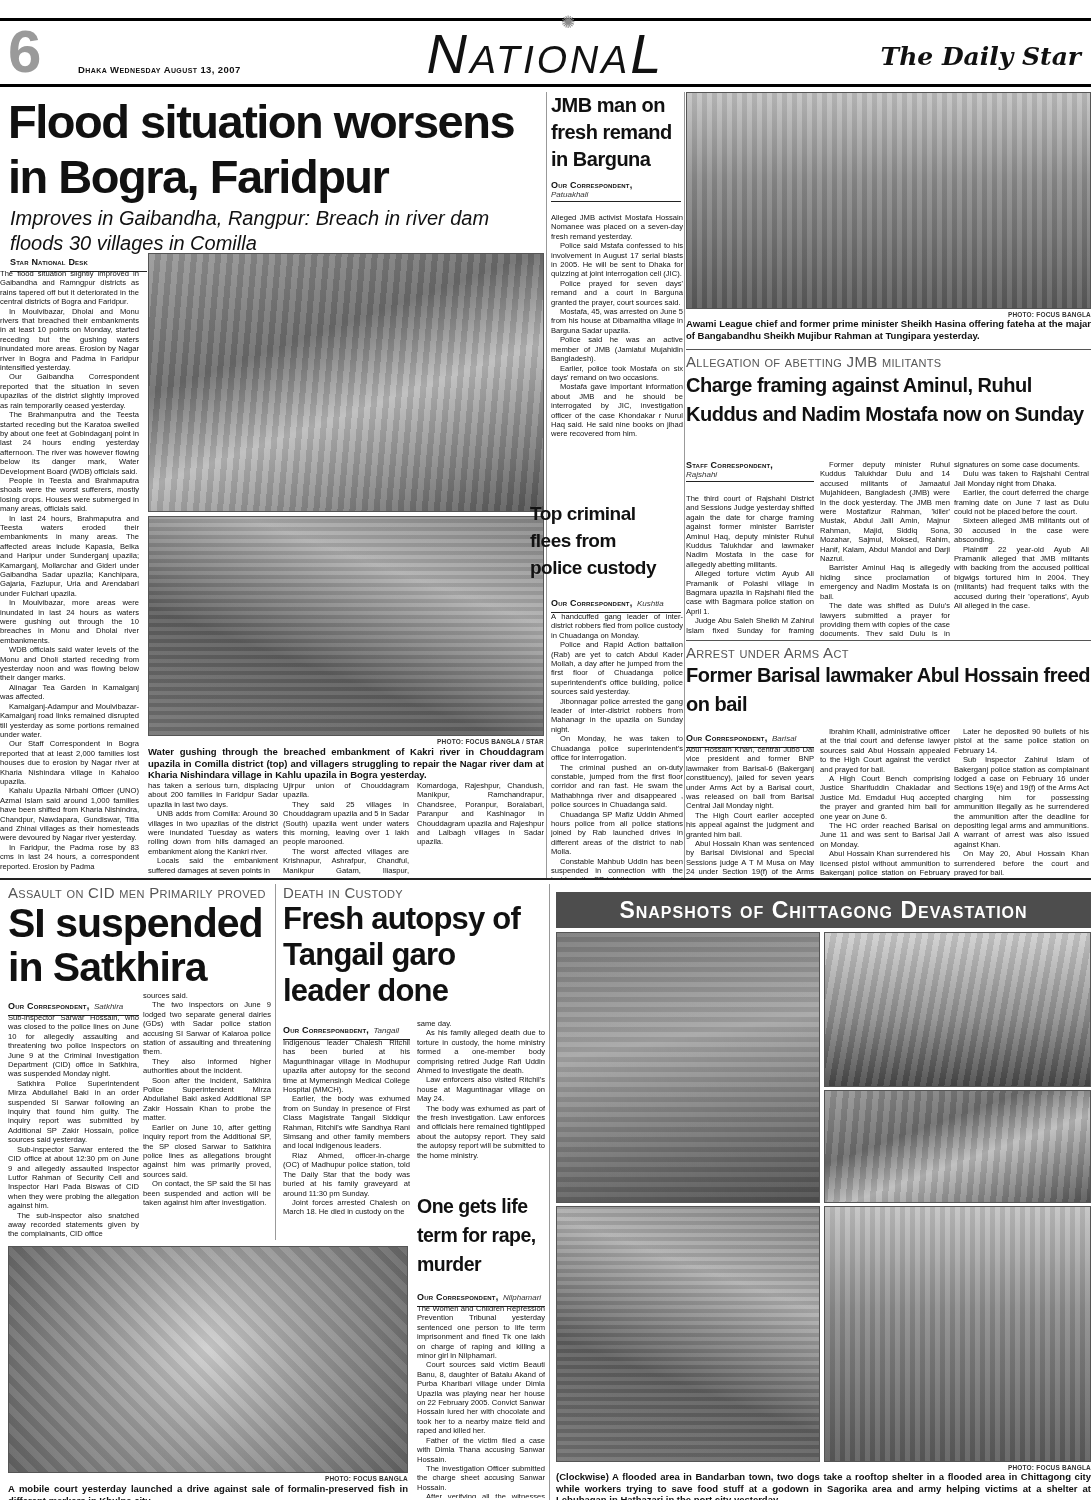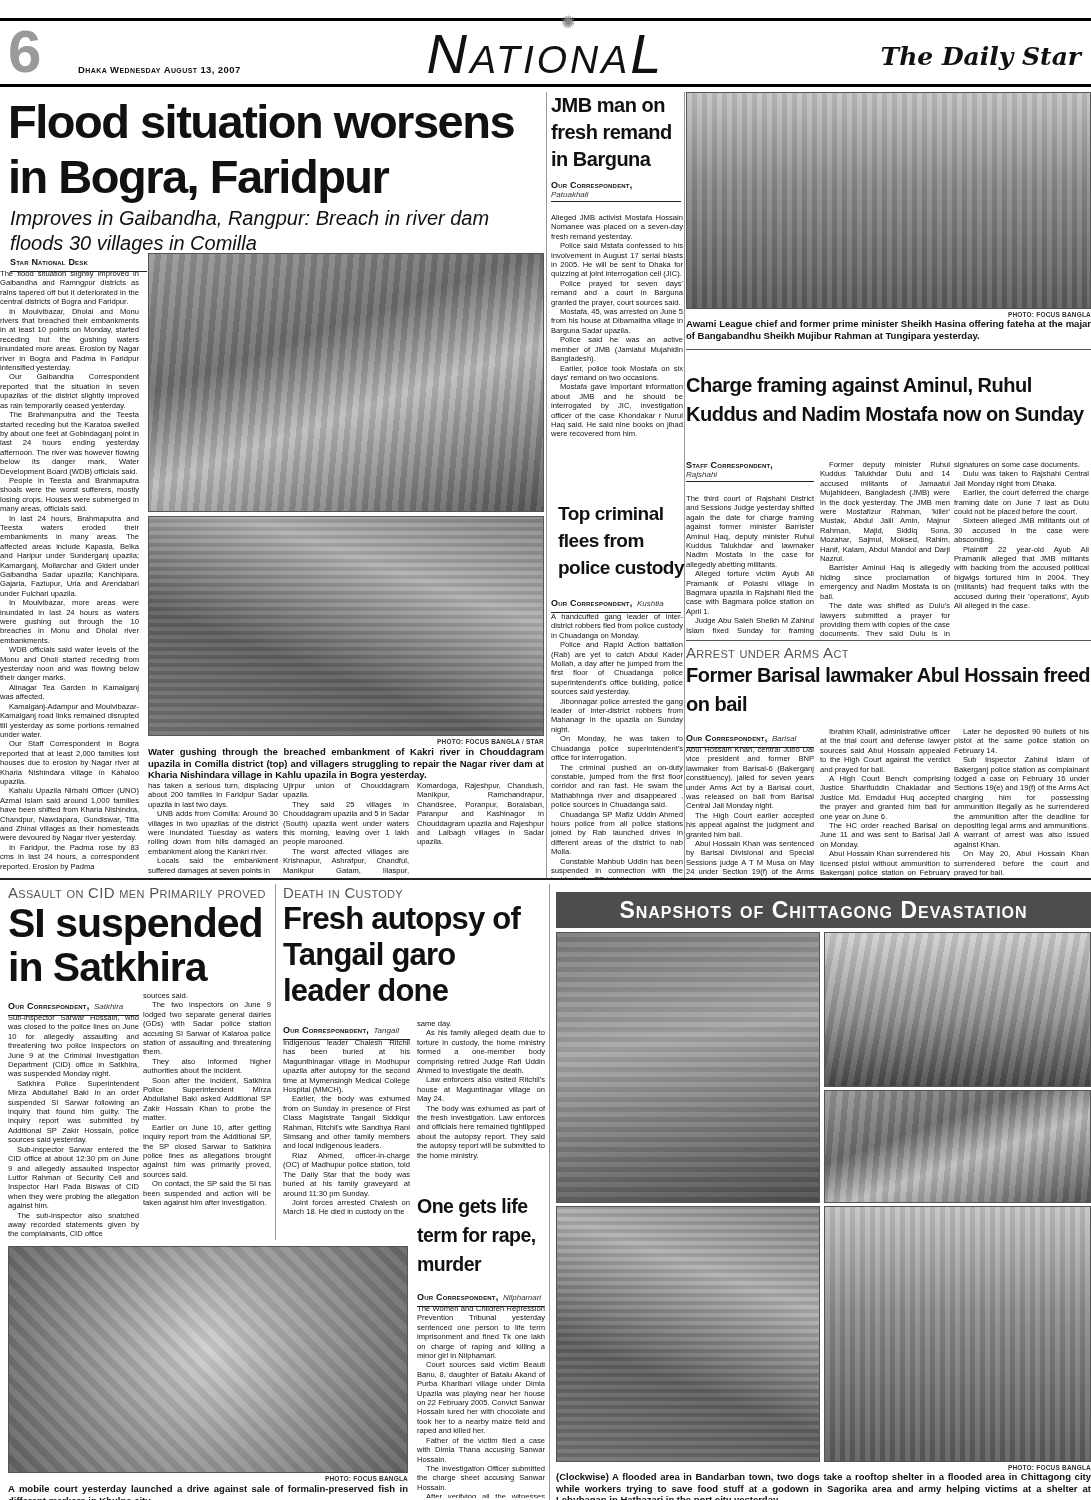--- a/index.html
+++ b/index.html
@@ -124,40 +124,41 @@
   <div class="col" style="left:551px;top:213px;width:132px;height:286px;">
       <p class="para">Alleged JMB activist Mostafa Hossain Nomanee was placed on a seven-day fresh remand yesterday.</p>
       <p class="para">Police said Mstafa confessed to his involvement in August 17 serial blasts in 2005. He will be sent to Dhaka for quizzing at joint interrogation cell (JIC).</p>
       <p class="para">Police prayed for seven days' remand and a court in Barguna granted the prayer, court sources said.</p>
       <p class="para">Mostafa, 45, was arrested on June 5 from his house at Dibamaitha village in Barguna Sadar upazila.</p>
       <p class="para">Police said he was an active member of JMB (Jamiatul Mujahidin Bangladesh).</p>
       <p class="para">Earlier, police took Mostafa on six days' remand on two occasions.</p>
       <p class="para">Mostafa gave important information about JMB and he should be interrogated by JIC, investigation officer of the case Khondakar r Nurul Haq said. He said nine books on jihad were recovered from him.</p>
     </div>
 
-  <div class="abs hl hl-tc" style="left:558px;top:500px;width:134px;">Top criminal flees from police custody</div>
+  <div class="abs hl hl-tc" style="left:530px;top:500px;width:134px;">Top criminal flees from police custody</div>
   <div class="abs byline" style="left:551px;top:592px;width:130px;">
     <span class="by-label">Our Correspondent,</span>
     <span class="by-place">Kushtia</span>
   </div>
   <div class="col" style="left:551px;top:612px;width:132px;height:266px;">
       <p class="para">A handcuffed gang leader of inter-district robbers fled from police custody in Chuadanga on Monday.</p>
       <p class="para">Police and Rapid Action battalion (Rab) are yet to catch Abdul Kader Mollah, a day after he jumped from the first floor of Chuadanga police superintendent's office building, police sources said yesterday.</p>
       <p class="para">Jibonnagar police arrested the gang leader of inter-district robbers from Mahanagr in the upazila on Sunday night.</p>
       <p class="para">On Monday, he was taken to Chuadanga police superintendent's office for interrogation.</p>
       <p class="para">The criminal pushed an on-duty constable, jumped from the first floor corridor and ran fast. He swam the Mathabhnga river and disappeared , police sources in Chuadanga said.</p>
       <p class="para">Chuadanga SP Mafiz Uddin Ahmed hours police from all police stations joined by Rab launched drives in different areas of the district to nab Molla.</p>
       <p class="para">Constable Mahbub Uddin has been suspended in connection with the incident, the SP told this correspondent when asked over cell phone yesterday.</p>
     </div>
 
   <div class="photo g3" style="left:686px;top:92px;width:405px;height:217px;"></div>
   <div class="abs credit" style="left:686px;top:311px;width:405px;">PHOTO: FOCUS BANGLA</div>
   <div class="abs caption" style="left:686px;top:318px;width:405px;">Awami League chief and former prime minister Sheikh Hasina offering fateha at the majar of Bangabandhu Sheikh Mujibur Rahman at Tungipara yesterday.</div>
   <div class="hrule" style="left:686px;top:349px;width:405px;height:1px;background:#555;"></div>
 
+  <div class="abs kicker" style="left:686px;top:353px;width:405px;">Allegation of abetting JMB militants</div>
   <div class="abs hl hl-cf" style="left:686px;top:371px;width:405px;">Charge framing against Aminul, Ruhul Kuddus and Nadim Mostafa now on Sunday</div>
   <div class="abs byline stack" style="left:686px;top:460px;width:128px;">
     <span class="by-label">Staff Correspondent,</span>
     <span class="by-place">Rajshahi</span>
   </div>
   <div class="col" style="left:686px;top:494px;width:128px;height:142px;">
       <p class="para">The third court of Rajshahi District and Sessions Judge yesterday shifted again the date for charge framing against former minister Barrister Aminul Haq, deputy minister Ruhul Kuddus Talukhdar and lawmaker Nadim Mostafa in the case for allegedly abetting militants.</p>
       <p class="para">Alleged torture victim Ayub Ali Pramanik of Polashi village in Bagmara upazila in Rajshahi filed the case with Bagmara police station on April 1.</p>
       <p class="para">Judge Abu Saleh Sheikh M Zahirul Islam fixed Sunday for framing charges.</p>
     </div>

